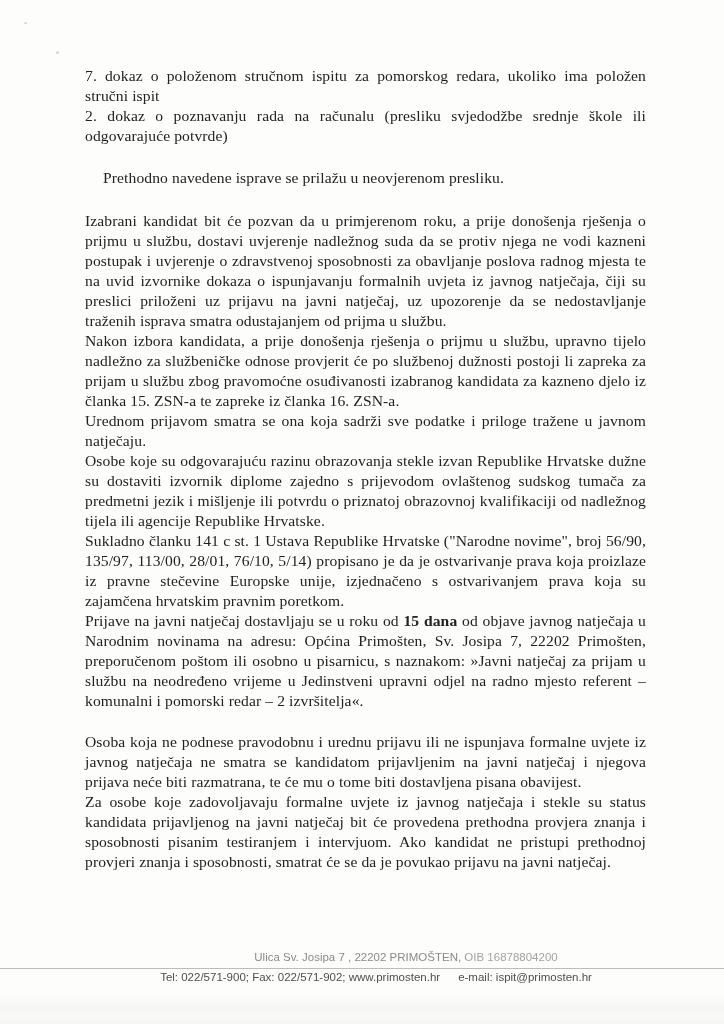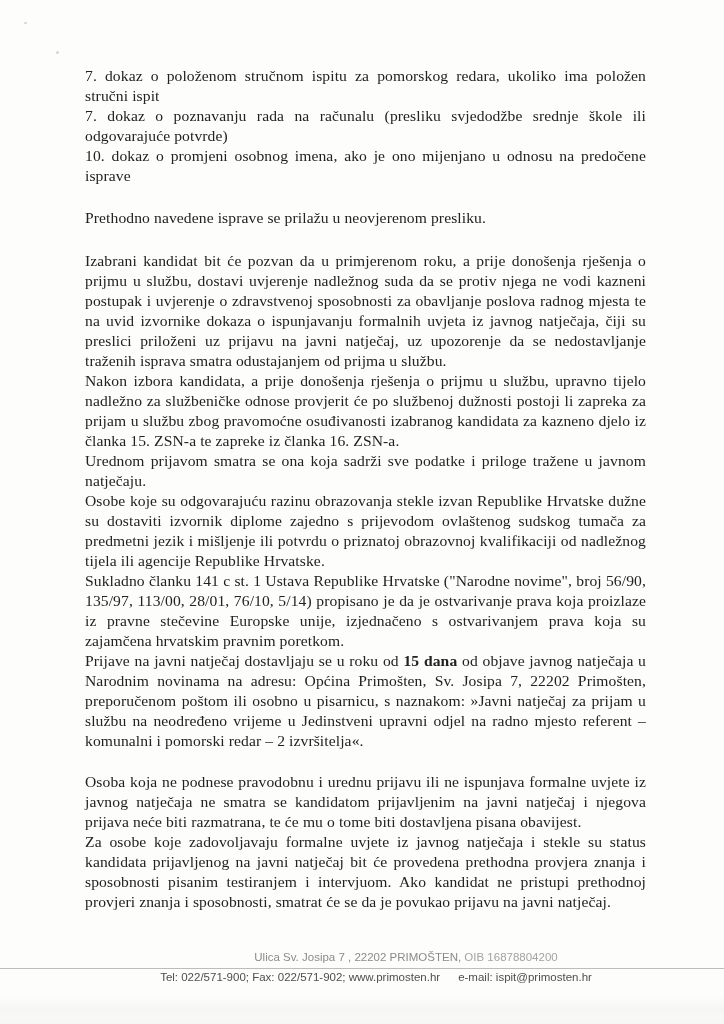--- a/index.html
+++ b/index.html
@@ -24,21 +24,21 @@
     font-family: "Liberation Serif", "DejaVu Serif", serif;
     font-size: 15.6px;
     line-height: 20px;
     color: #222220;
     text-align: justify;
     letter-spacing: 0.1px;
   }
   .content p {
     margin: 0;
   }
-  .content p.gap-note   { margin-top: 22px; }
+  .content p.gap-note   { margin-top: 22px; margin-left: 18px; }
   .content p.gap-para   { margin-top: 23px; }
   .content p.gap-small  { margin-top: 0; }
   .content p.gap-medium { margin-top: 21px; }
   .content strong { font-weight: bold; }
 
   
   .footer-line1 {
     position: absolute;
     top: 950px;
     left: 44px;
@@ -102,22 +102,21 @@
 </head>
 <body>
 
 <div class="page">
 
   <div class="speck-1"></div>
   <div class="speck-2"></div>
 
   <div class="content">
     <p>7. dokaz o položenom stručnom ispitu za pomorskog redara, ukoliko ima položen stručni ispit</p>
-    <p>7. dokaz o poznavanju rada na računalu (presliku svjedodžbe srednje škole ili odgovarajuće potvrde)</p>
-    <p>10. dokaz o promjeni osobnog imena, ako je ono mijenjano u odnosu na predočene isprave</p>
+    <p>2. dokaz o poznavanju rada na računalu (presliku svjedodžbe srednje škole ili odgovarajuće potvrde)</p>
 
     <p class="gap-note">Prethodno navedene isprave se prilažu u neovjerenom presliku.</p>
 
     <p class="gap-para">Izabrani kandidat bit će pozvan da u primjerenom roku, a prije donošenja rješenja o prijmu u službu, dostavi uvjerenje nadležnog suda da se protiv njega ne vodi kazneni postupak i uvjerenje o zdravstvenoj sposobnosti za obavljanje poslova radnog mjesta te na uvid izvornike dokaza o ispunjavanju formalnih uvjeta iz javnog natječaja, čiji su preslici priloženi uz prijavu na javni natječaj, uz upozorenje da se nedostavljanje traženih isprava smatra odustajanjem od prijma u službu.</p>
     <p>Nakon izbora kandidata, a prije donošenja rješenja o prijmu u službu, upravno tijelo nadležno za službeničke odnose provjerit će po službenoj dužnosti postoji li zapreka za prijam u službu zbog pravomoćne osuđivanosti izabranog kandidata za kazneno djelo iz članka 15. ZSN-a te zapreke iz članka 16. ZSN-a.</p>
     <p>Urednom prijavom smatra se ona koja sadrži sve podatke i priloge tražene u javnom natječaju.</p>
     <p>Osobe koje su odgovarajuću razinu obrazovanja stekle izvan Republike Hrvatske dužne su dostaviti izvornik diplome zajedno s prijevodom ovlaštenog sudskog tumača za predmetni jezik i mišljenje ili potvrdu o priznatoj obrazovnoj kvalifikaciji od nadležnog tijela ili agencije Republike Hrvatske.</p>
     <p>Sukladno članku 141 c st. 1 Ustava Republike Hrvatske ("Narodne novime", broj 56/90, 135/97, 113/00, 28/01, 76/10, 5/14) propisano je da je ostvarivanje prava koja proizlaze iz pravne stečevine Europske unije, izjednačeno s ostvarivanjem prava koja su zajamčena hrvatskim pravnim poretkom.</p>
 
     <p class="gap-small"><span>Prijave na javni natječaj dostavljaju se u roku od </span><strong>15 dana</strong><span> od objave javnog natječaja u Narodnim novinama na adresu: Općina Primošten, Sv. Josipa 7, 22202 Primošten, preporučenom poštom ili osobno u pisarnicu, s naznakom: »Javni natječaj za prijam u službu na neodređeno vrijeme u Jedinstveni upravni odjel na radno mjesto referent – komunalni i pomorski redar – 2 izvršitelja«.</span></p>

